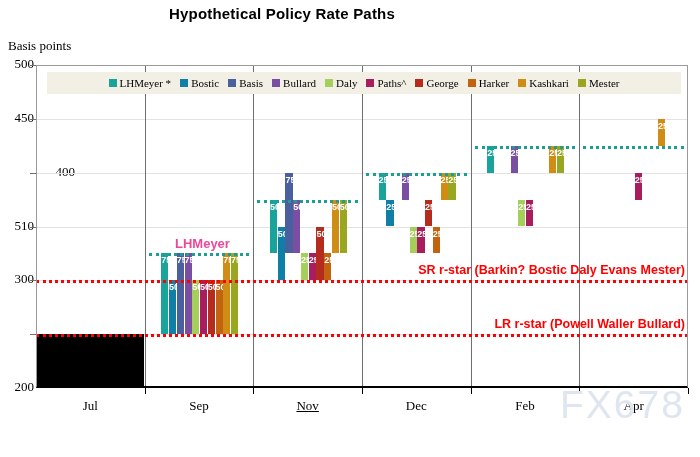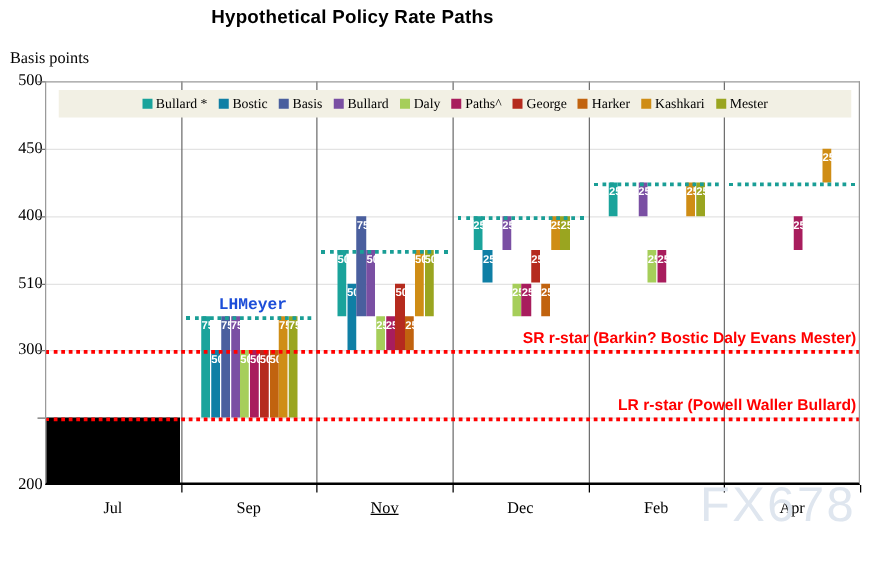--- a/index.html
+++ b/index.html
@@ -61,22 +61,22 @@
 
   .blackbox{position:absolute;background:#000;}
 
   .rstar{position:absolute;left:0;width:652px;height:0;
     border-top:3px dotted #ff0000;}
   .rstar-lab{position:absolute;font-size:12.5px;font-weight:bold;color:#ff0000;
     white-space:nowrap;font-family:"Liberation Sans",sans-serif;}
 
   .powell-seg{position:absolute;height:0;border-top:3px dotted #1a9e96;}
 
-  .lhm{position:absolute;font-size:13px;font-weight:bold;color:#1d4ed8;
-    font-family:Liberation Mono, monospace;}
+  .lhm{position:absolute;font-size:13px;font-weight:bold;color:#ec4899;
+    font-family:Liberation Sans, sans-serif;}
 
   .sources{position:absolute;left:4px;top:429px;font-size:12.5px;
     font-family:"Liberation Serif",serif;white-space:nowrap;}
   .sources .small{font-size:10.5px;}
 
   .watermark{position:absolute;left:560px;top:383px;font-size:39px;
     font-family:"Liberation Sans",sans-serif;color:#dfe6ef;font-weight:400;
     letter-spacing:2px;pointer-events:none;}
 </style>
 </head>
@@ -88,21 +88,21 @@
   <div class="axis-unit">Basis points</div>
 
   <div id="y-axis">
       <div class="ylab" style="top: 379px;">200</div>
       <div class="ylab" style="top: 338px; padding-left: 48px;">250</div>
       <div class="ytick" style="top: 334.167px;"></div>
       <div class="ylab" style="top: 271.333px;">300</div>
       <div class="ytick" style="top: 280.333px;"></div>
       <div class="ylab" style="top: 217.5px;">510</div>
       <div class="ytick" style="top: 226.5px;"></div>
-      <div class="ylab" style="top: 163.667px;">400</div>
+      <div class="ylab" style="top: 163.667px; padding-left: 41px;">400</div>
       <div class="ytick" style="top: 172.667px;"></div>
       <div class="ylab" style="top: 109.833px;">450</div>
       <div class="ytick" style="top: 118.833px;"></div>
       <div class="ylab" style="top: 56px;">500</div>
       <div class="ytick" style="top: 65px;"></div>
     </div>
 
   <div class="plot">
     <div id="grid">
         <div class="gridline" style="top: 269.167px;"></div>
@@ -259,21 +259,21 @@
       <div class="vtick" style="left: 470.667px; top: 388px;"></div>
       <div class="xlab" style="left: 480px;">Feb</div>
       <div class="vtick" style="left: 579.333px; top: 388px;"></div>
       <div class="xlab" style="left: 588.667px;">Apr</div>
       <div class="vtick" style="left: 688px; top: 388px;"></div>
     </div>
 
   <div class="legend" id="legend">
       <div class="leg-item">
         <span class="leg-swatch" style="background: rgb(26, 163, 155);"></span>
-        <span>Bullard *</span>
+        <span>LHMeyer *</span>
       </div>
       <div class="leg-item">
         <span class="leg-swatch" style="background: rgb(15, 127, 165);"></span>
         <span>Bostic</span>
       </div>
       <div class="leg-item">
         <span class="leg-swatch" style="background: rgb(74, 95, 158);"></span>
         <span>Basis</span>
       </div>
       <div class="leg-item">

